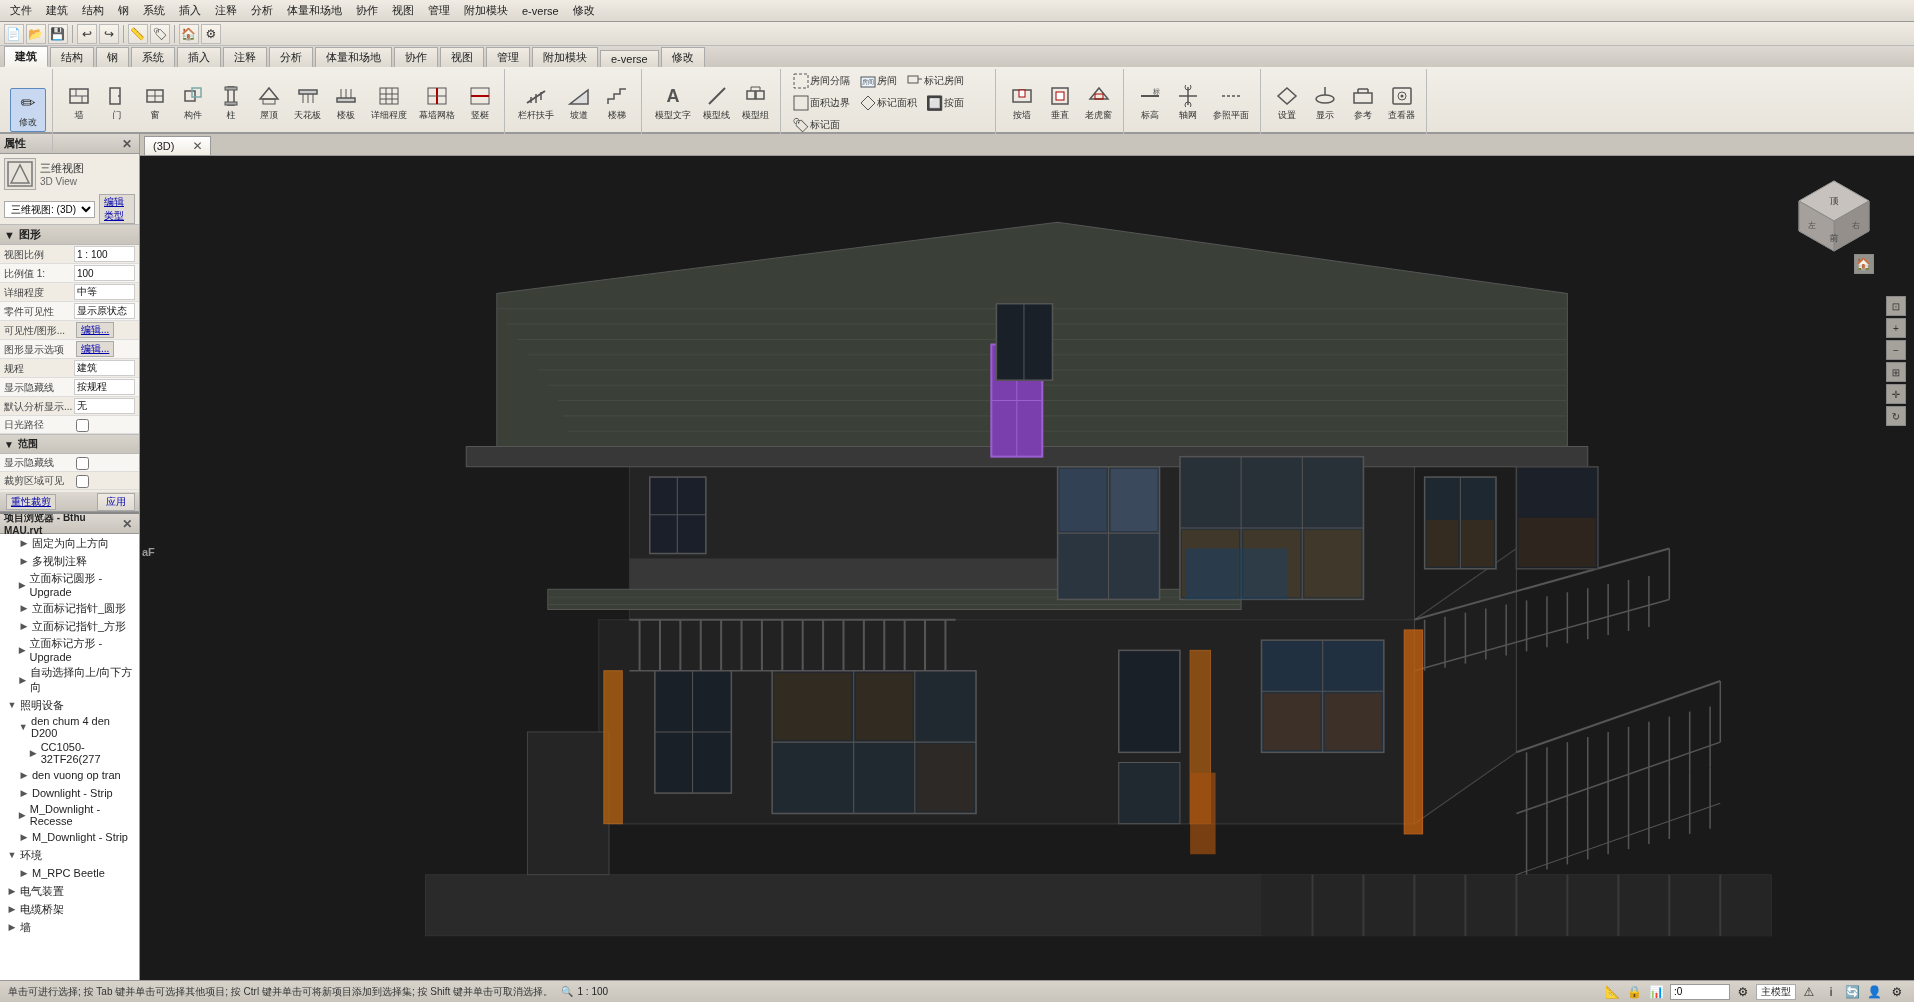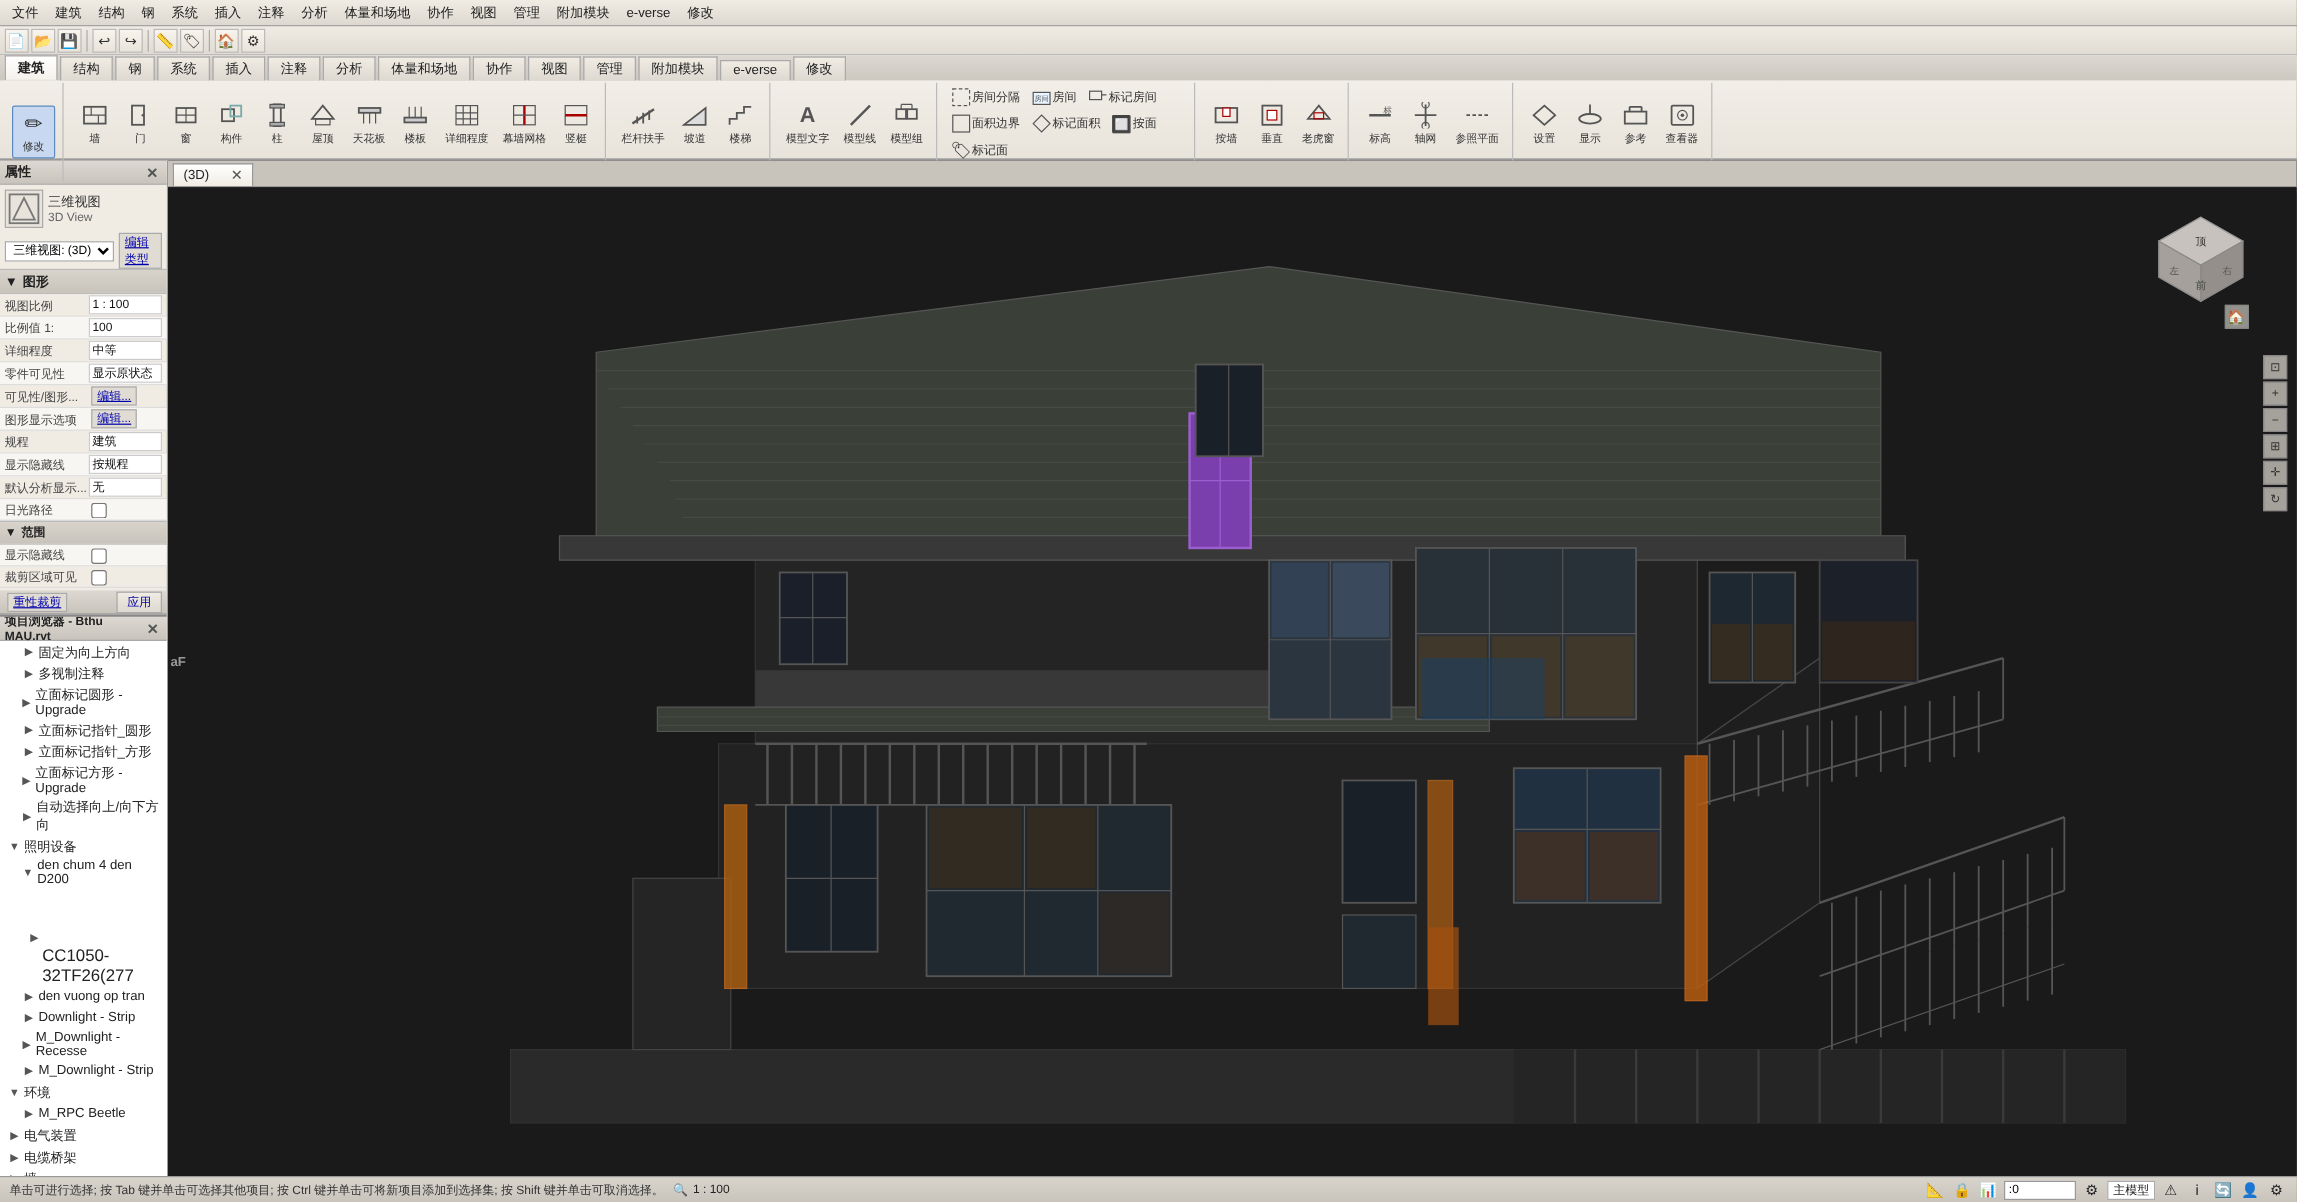--- a/index.html
+++ b/index.html
@@ -983,21 +983,21 @@
             <span style="font-size: 11px;">照明设备</span>
           </div>
           <div class="tree-item">
             <span style="display: inline-block; width: 12px;"></span>
             <span class="tree-expand">▼</span>
             <span style="font-size: 11px;">den chum 4 den D200</span>
           </div>
           <div class="tree-item">
             <span style="display: inline-block; width: 24px;"></span>
             <span class="tree-expand">▶</span>
-            <span style="font-size: 14px; margin-top: 47px;">CC1050-32TF26(277</span>
+            <span style="font-size: 11px;">CC1050-32TF26(277</span>
           </div>
           <div class="tree-item">
             <span style="display: inline-block; width: 12px;"></span>
             <span class="tree-expand">▶</span>
             <span style="font-size: 11px;">den vuong op tran</span>
           </div>
           <div class="tree-item">
             <span style="display: inline-block; width: 12px;"></span>
             <span class="tree-expand">▶</span>
             <span style="font-size: 11px;">Downlight - Strip</span>

